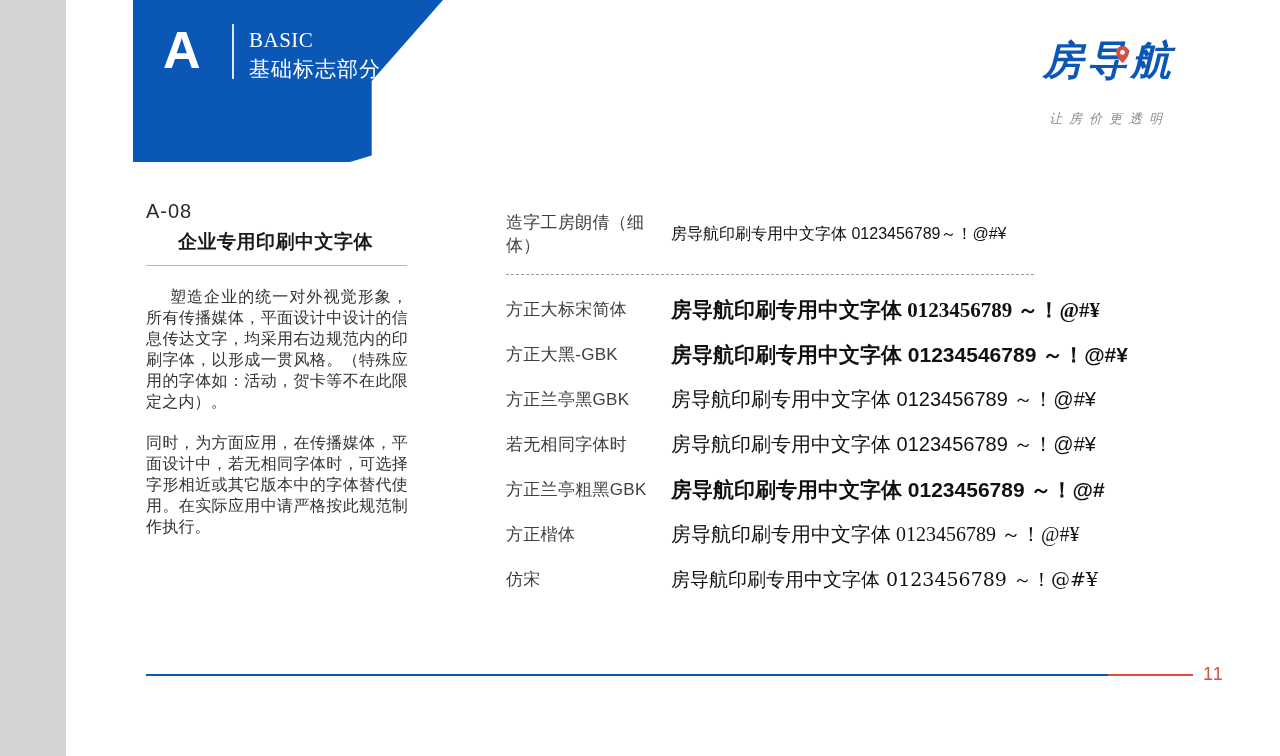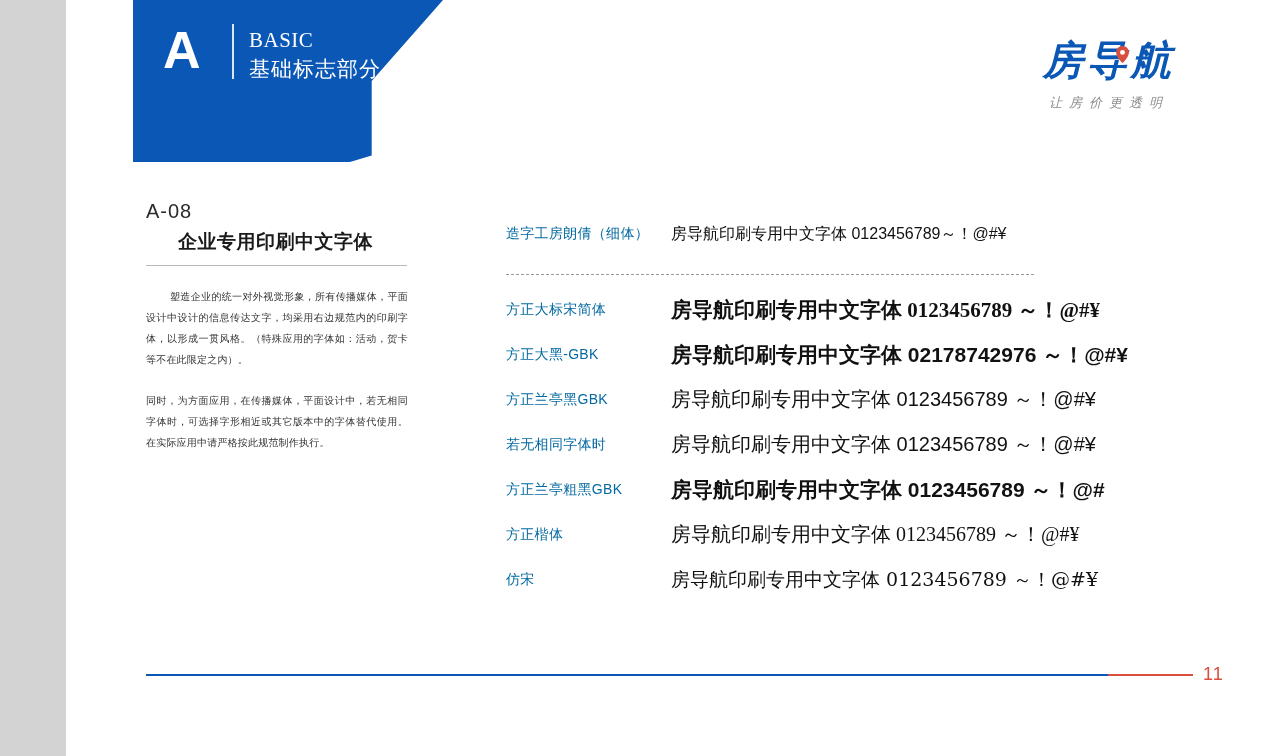--- a/index.html
+++ b/index.html
@@ -94,21 +94,21 @@
     display: inline-block;
   }
   .logo .pin {
     position: absolute;
     right: 46px;
     top: 6px;
     width: 13px;
     height: 17px;
   }
   .logo .logo-sub {
-    margin-top: 14px;
+    margin-top: 30px;
     font-size: 13px;
     color: #8d8d8d;
     letter-spacing: 7px;
     padding-left: 6px;
   }
   
   .left-col {
     position: absolute;
     left: 146px;
     top: 200px;
@@ -128,21 +128,21 @@
     margin-left: 32px;
   }
   .sec-rule {
     margin-top: 10px;
     width: 261px;
     height: 1px;
     background: #b9b9b9;
   }
   .para {
     margin-top: 20px;
-    font-size: 10px;
+    font-size: 16px;
     line-height: 21px;
     color: #333333;
     text-align: justify;
     letter-spacing: .2px;
   }
   .para.indent {
     text-indent: 24px;
   }
   
   .spec {
@@ -156,22 +156,22 @@
     align-items: center;
     min-height: 45px;
   }
   .spec-row.first {
     min-height: 48px;
     padding-bottom: 10px;
   }
   .spec-name {
     width: 165px;
     flex: 0 0 165px;
-    font-size: 14px;
-    color: #0369a1;
+    font-size: 17px;
+    color: #404040;
     letter-spacing: .3px;
   }
   .spec-sample {
     flex: 1;
     font-size: 21px;
     color: #111111;
     white-space: nowrap;
     letter-spacing: 0px;
   }
   .spec-divider {
@@ -257,21 +257,21 @@
 
     <div class="spec-divider"></div>
 
     <div class="spec-row">
       <div class="spec-name">方正大标宋简体</div>
       <div class="spec-sample s2">房导航印刷专用中文字体 0123456789 ～！@#¥</div>
     </div>
 
     <div class="spec-row">
       <div class="spec-name">方正大黑-GBK</div>
-      <div class="spec-sample s3">房导航印刷专用中文字体 02178742976 ～！@#¥</div>
+      <div class="spec-sample s3">房导航印刷专用中文字体 01234546789 ～！@#¥</div>
     </div>
 
     <div class="spec-row">
       <div class="spec-name">方正兰亭黑GBK</div>
       <div class="spec-sample s4">房导航印刷专用中文字体 0123456789 ～！@#¥</div>
     </div>
 
     <div class="spec-row">
       <div class="spec-name">若无相同字体时</div>
       <div class="spec-sample s5">房导航印刷专用中文字体 0123456789 ～！@#¥</div>

